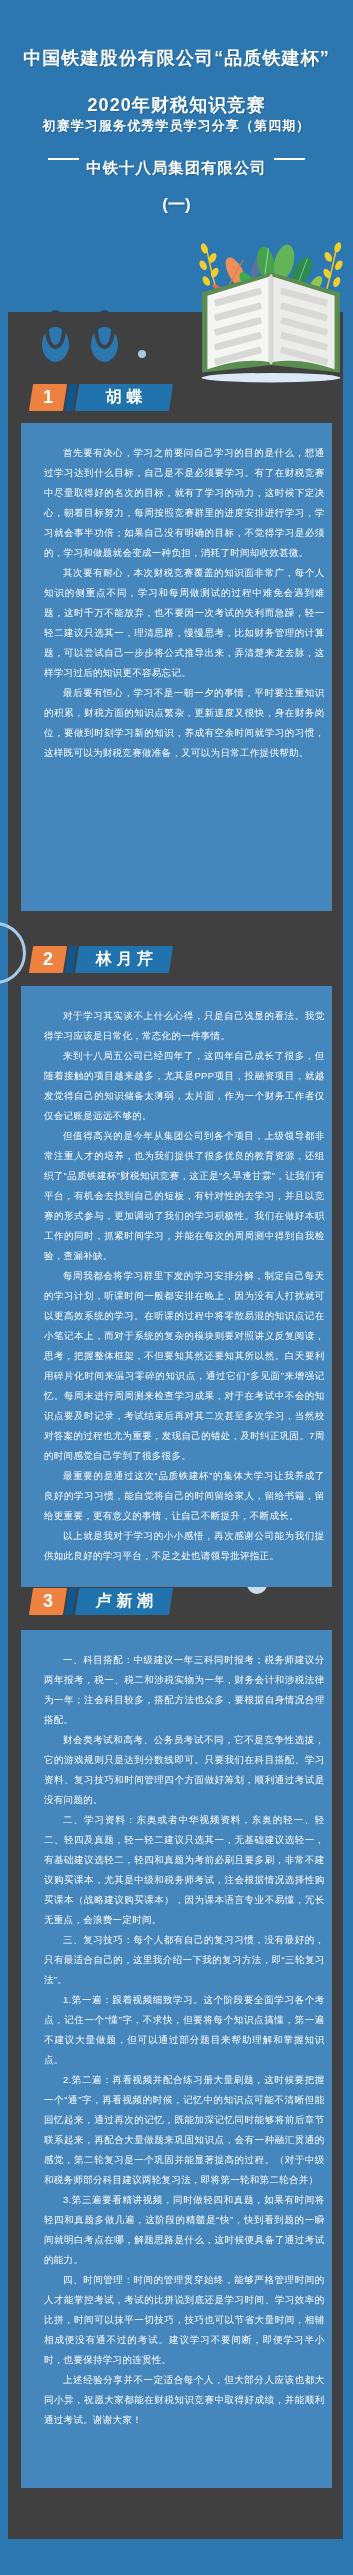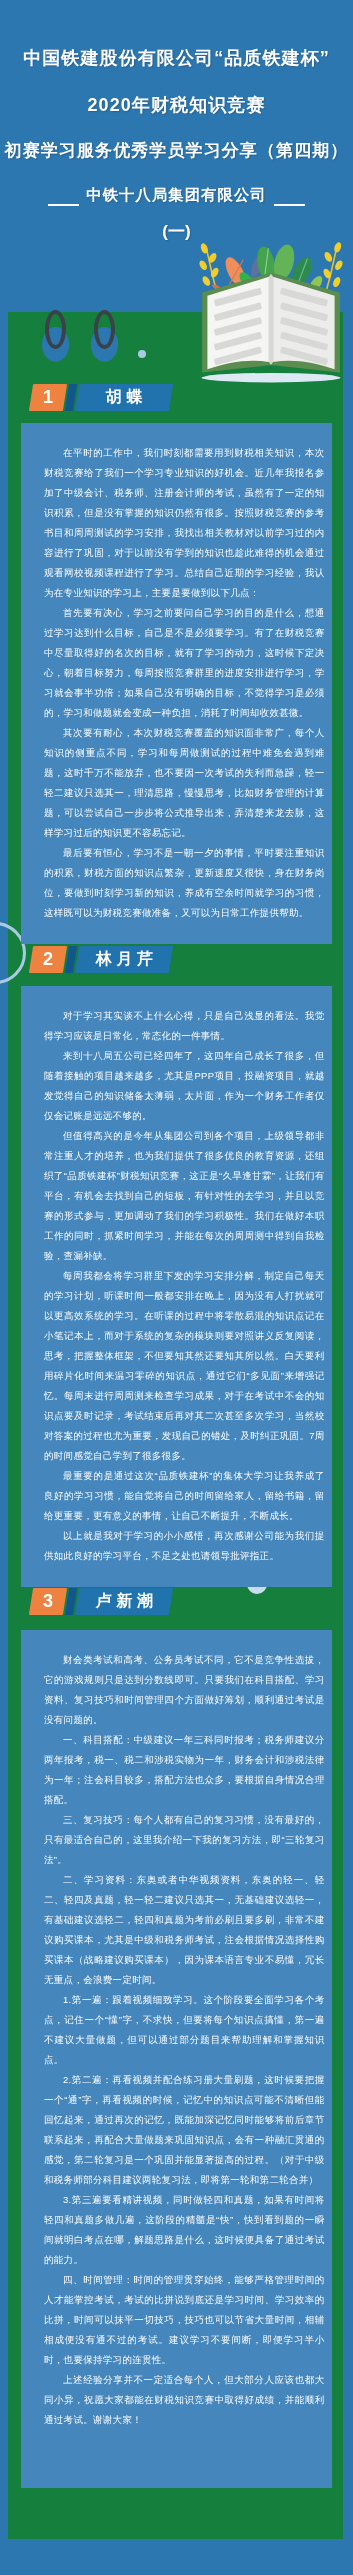--- a/index.html
+++ b/index.html
@@ -1,31 +1,31 @@
 <!DOCTYPE html>
 <html style="--page-blue: #2d77b0; --box-blue: #4587bd; --badge-orange: #ee8240; --badge-blue: #2173ae; --badge-dark: #12568e; --light-blue: #aac9e4; --pale-blue: #c9ddec;font-size:8.4px"><head>
 <meta charset="utf-8">
 <style>
   html,body{margin:0;padding:0;}
   body{font-family:"Liberation Sans","DejaVu Sans",sans-serif;background:#ffffff;}
-  .page{position:relative;width:353px;height:2576px;margin:0 auto;background:#15803d;overflow:hidden;}
+  .page{position:relative;width:353px;height:2576px;margin:0 auto;background:#404040;overflow:hidden;}
 
   
   .header-band{position:absolute;top:0;left:0;width:353px;height:312px;background:var(--page-blue);}
   .strip-left{position:absolute;top:0;left:0;width:8.4px;height:2576px;background:var(--page-blue);}
   .strip-right{position:absolute;top:0;right:0;width:10.5px;height:2576px;background:var(--page-blue);}
   .footer-band{position:absolute;left:0;top:2539px;width:353px;height:37px;background:var(--page-blue);}
 
   
   .header-content{position:absolute;top:0;left:0;width:353px;text-align:center;color:#fff;}
   .title-line{font-weight:bold;letter-spacing:1.1px;text-shadow:1.1px 1.1px 1.6px rgba(0,0,0,0.18);}
   .title-1{margin-top:46px;font-size:18px;}
   .title-2{margin-top:23px;font-size:18px;}
-  .title-3{margin-top:22px;font-size:17px;}
-  .subtitle-row{margin-top:23px;display:flex;align-items:flex-end;justify-content:center;gap:7.4px;}
+  .title-3{font-size:13px;}
+  .subtitle-row{margin-top:23px;display:flex;align-items:flex-start;justify-content:center;gap:7.4px;}
   .subtitle-dash{width:31px;height:1.6px;background:#fff;}
   .subtitle-text{font-size:15.3px;font-weight:bold;letter-spacing:1.1px;text-shadow:1.1px 1.1px 1.6px rgba(0,0,0,0.18);}
   .part-label{margin-top:13.7px;font-size:17px;font-weight:bold;text-shadow:1.1px 1.1px 1.6px rgba(0,0,0,0.18);}
 
   
   .ring-unit{position:absolute;width:27px;height:53px;}
   .ring-unit .blob{position:absolute;left:0;top:17.4px;width:27px;height:35px;border-radius:50%;background:var(--page-blue);}
   .ring-unit .ring{position:absolute;left:3.2px;top:0;width:21px;height:39px;border-radius:50%;border:4.7px solid #3a4148;box-sizing:border-box;background:transparent;}
   .ring-1{left:42px;top:310px;}
   .ring-2{left:91px;top:310px;}
@@ -166,21 +166,20 @@
         <div class="badge" style="top: 384px;">
           <div class="seg badge-num">
             <span>1</span>
           </div>
           <div class="seg badge-sliver"></div>
           <div class="seg badge-name">
             <span>胡蝶</span>
           </div>
         </div>
         <div class="content-box" style="top: 423px; min-height: 488px;">
-          <p>在平时的工作中，我们时刻都需要用到财税相关知识，本次财税竞赛给了我们一个学习专业知识的好机会。近几年我报名参加了中级会计、税务师、注册会计师的考试，虽然有了一定的知识积累，但是没有掌握的知识仍然有很多。按照财税竞赛的参考书目和周周测试的学习安排，我找出相关教材对以前学习过的内容进行了巩固，对于以前没有学到的知识也趁此难得的机会通过观看网校视频课程进行了学习。总结自己近期的学习经验，我认为在专业知识的学习上，主要是要做到以下几点：</p>
           <p>首先要有决心，学习之前要问自己学习的目的是什么，想通过学习达到什么目标，自己是不是必须要学习。有了在财税竞赛中尽量取得好的名次的目标，就有了学习的动力，这时候下定决心，朝着目标努力，每周按照竞赛群里的进度安排进行学习，学习就会事半功倍；如果自己没有明确的目标，不觉得学习是必须的，学习和做题就会变成一种负担，消耗了时间却收效甚微。</p>
           <p>其次要有耐心，本次财税竞赛覆盖的知识面非常广，每个人知识的侧重点不同，学习和每周做测试的过程中难免会遇到难题，这时千万不能放弃，也不要因一次考试的失利而急躁，轻一轻二建议只选其一，理清思路，慢慢思考，比如财务管理的计算题，可以尝试自己一步步将公式推导出来，弄清楚来龙去脉，这样学习过后的知识更不容易忘记。</p>
           <p>最后要有恒心，学习不是一朝一夕的事情，平时要注重知识的积累，财税方面的知识点繁杂，更新速度又很快，身在财务岗位，要做到时刻学习新的知识，养成有空余时间就学习的习惯，这样既可以为财税竞赛做准备，又可以为日常工作提供帮助。</p>
         </div>
       </section>
       <section class="share-section">
         <div class="badge" style="top: 946px;">
           <div class="seg badge-num">
             <span>2</span>
           </div>
@@ -202,24 +201,24 @@
         <div class="badge" style="top: 1588px;">
           <div class="seg badge-num">
             <span>3</span>
           </div>
           <div class="seg badge-sliver"></div>
           <div class="seg badge-name">
             <span>卢新潮</span>
           </div>
         </div>
         <div class="content-box" style="top: 1630px; min-height: 858px;">
+          <p>一、科目搭配：中级建议一年三科同时报考；税务师建议分两年报考，税一、税二和涉税实物为一年，财务会计和涉税法律为一年；注会科目较多，搭配方法也众多，要根据自身情况合理搭配。</p>
           <p>财会类考试和高考、公务员考试不同，它不是竞争性选拔，它的游戏规则只是达到分数线即可。只要我们在科目搭配、学习资料、复习技巧和时间管理四个方面做好筹划，顺利通过考试是没有问题的。</p>
-          <p>一、科目搭配：中级建议一年三科同时报考；税务师建议分两年报考，税一、税二和涉税实物为一年，财务会计和涉税法律为一年；注会科目较多，搭配方法也众多，要根据自身情况合理搭配。</p>
+          <p>二、学习资料：东奥或者中华视频资料，东奥的轻一、轻二、轻四及真题，轻一轻二建议只选其一，无基础建议选轻一，有基础建议选轻二，轻四和真题为考前必刷且要多刷，非常不建议购买课本，尤其是中级和税务师考试，注会根据情况选择性购买课本（战略建议购买课本），因为课本语言专业不易懂，冗长无重点，会浪费一定时间。</p>
           <p>三、复习技巧：每个人都有自己的复习习惯，没有最好的，只有最适合自己的，这里我介绍一下我的复习方法，即“三轮复习法”。</p>
-          <p>二、学习资料：东奥或者中华视频资料，东奥的轻一、轻二、轻四及真题，轻一轻二建议只选其一，无基础建议选轻一，有基础建议选轻二，轻四和真题为考前必刷且要多刷，非常不建议购买课本，尤其是中级和税务师考试，注会根据情况选择性购买课本（战略建议购买课本），因为课本语言专业不易懂，冗长无重点，会浪费一定时间。</p>
           <p>1.第一遍：跟着视频细致学习。这个阶段要全面学习各个考点，记住一个“懂”字，不求快，但要将每个知识点搞懂，第一遍不建议大量做题，但可以通过部分题目来帮助理解和掌握知识点。</p>
           <p>2.第二遍：再看视频并配合练习册大量刷题，这时候要把握一个“通”字，再看视频的时候，记忆中的知识点可能不清晰但能回忆起来，通过再次的记忆，既能加深记忆同时能够将前后章节联系起来，再配合大量做题来巩固知识点，会有一种融汇贯通的感觉，第二轮复习是一个巩固并能显著提高的过程。（对于中级和税务师部分科目建议两轮复习法，即将第一轮和第二轮合并）</p>
           <p>3.第三遍要看精讲视频，同时做轻四和真题，如果有时间将轻四和真题多做几遍，这阶段的精髓是“快”，快到看到题的一瞬间就明白考点在哪，解题思路是什么，这时候便具备了通过考试的能力。</p>
           <p>四、时间管理：时间的管理贯穿始终，能够严格管理时间的人才能掌控考试，考试的比拼说到底还是学习时间、学习效率的比拼，时间可以抹平一切技巧，技巧也可以节省大量时间，相辅相成便没有通不过的考试。建议学习不要间断，即便学习半小时，也要保持学习的连贯性。</p>
           <p>上述经验分享并不一定适合每个人，但大部分人应该也都大同小异，祝愿大家都能在财税知识竞赛中取得好成绩，并能顺利通过考试。谢谢大家！</p>
         </div>
       </section>
     </div>
 
 </div>

